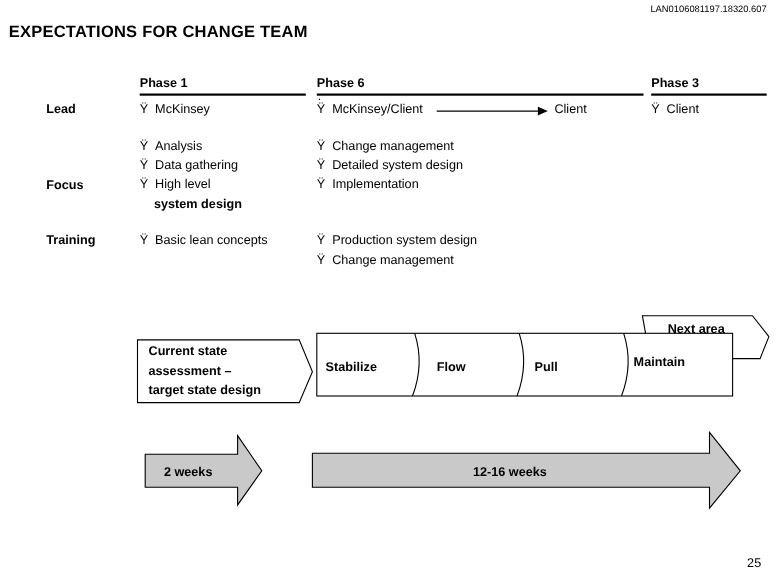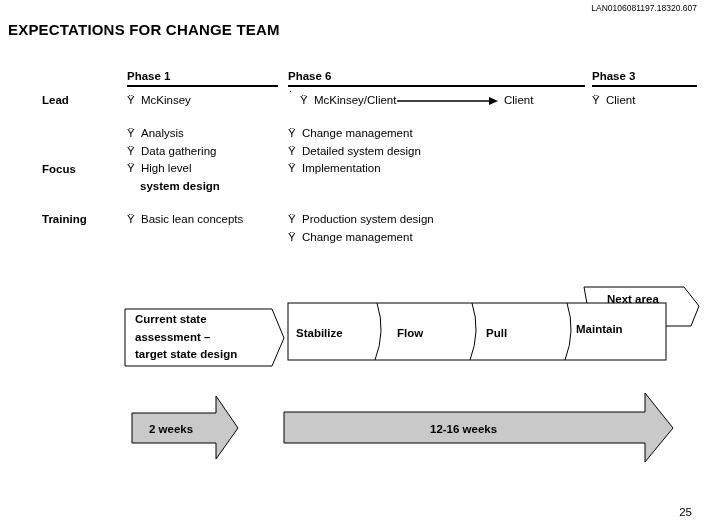--- a/index.html
+++ b/index.html
@@ -39,21 +39,21 @@
 
 <div class="abs hdr" style="left:127px; top:70px; width:151px;">Phase 1</div>
 <div class="abs hdr" style="left:288px; top:70px; width:297px;">Phase 6</div>
 <div class="abs hdr" style="left:592px; top:70px; width:105px;">Phase 3</div>
 <div class="abs straydot" style="left:289px; top:86px;">.</div>
 
 <div class="abs t b" style="left:42px; top:92px;">Lead</div>
 <div class="abs t" style="left:127px; top:92px;">
   <span class="bm">Ÿ</span><span>McKinsey</span>
 </div>
-<div class="abs t" style="left:300px; top:92px;">
+<div class="abs t" style="left:288px; top:92px;">
   <span class="bm">Ÿ</span><span>McKinsey/Client</span>
 </div>
 <svg class="abs" style="left:396px; top:95px;" width="106" height="12" viewBox="0 0 106 12">
   <line x1="1" y1="6" x2="93" y2="6" stroke="#000" stroke-width="1.3"></line>
   <polygon points="93,2 102,6 93,10" fill="#000"></polygon>
 </svg>
 <div class="abs t" style="left:504px; top:92px;">Client</div>
 <div class="abs t" style="left:592px; top:92px;">
   <span class="bm">Ÿ</span><span>Client</span>
 </div>

